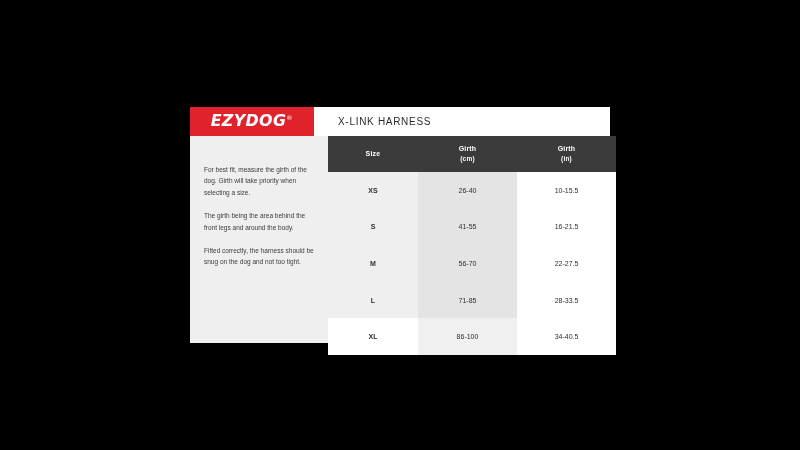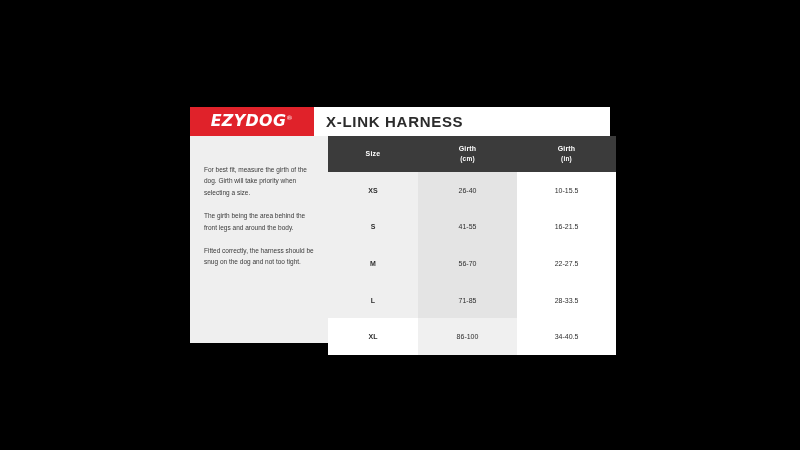--- a/index.html
+++ b/index.html
@@ -55,25 +55,25 @@
     line-height: 1;
     transform: scaleX(1.06);
   }
   .logo-reg {
     font-size: 6px;
     vertical-align: super;
     font-style: normal;
     font-weight: normal;
   }
   .header-title {
-    padding-left: 12px;
-    font-size: 15px;
+    padding-left: 24px;
+    font-size: 10px;
     letter-spacing: 0.7px;
     color: #2b2b2b;
-    font-weight: bold;
+    font-weight: normal;
   }
   
   .body-area {
     position: relative;
     width: 420px;
     height: 207px;
   }
   .notes {
     position: absolute;
     left: 0;

